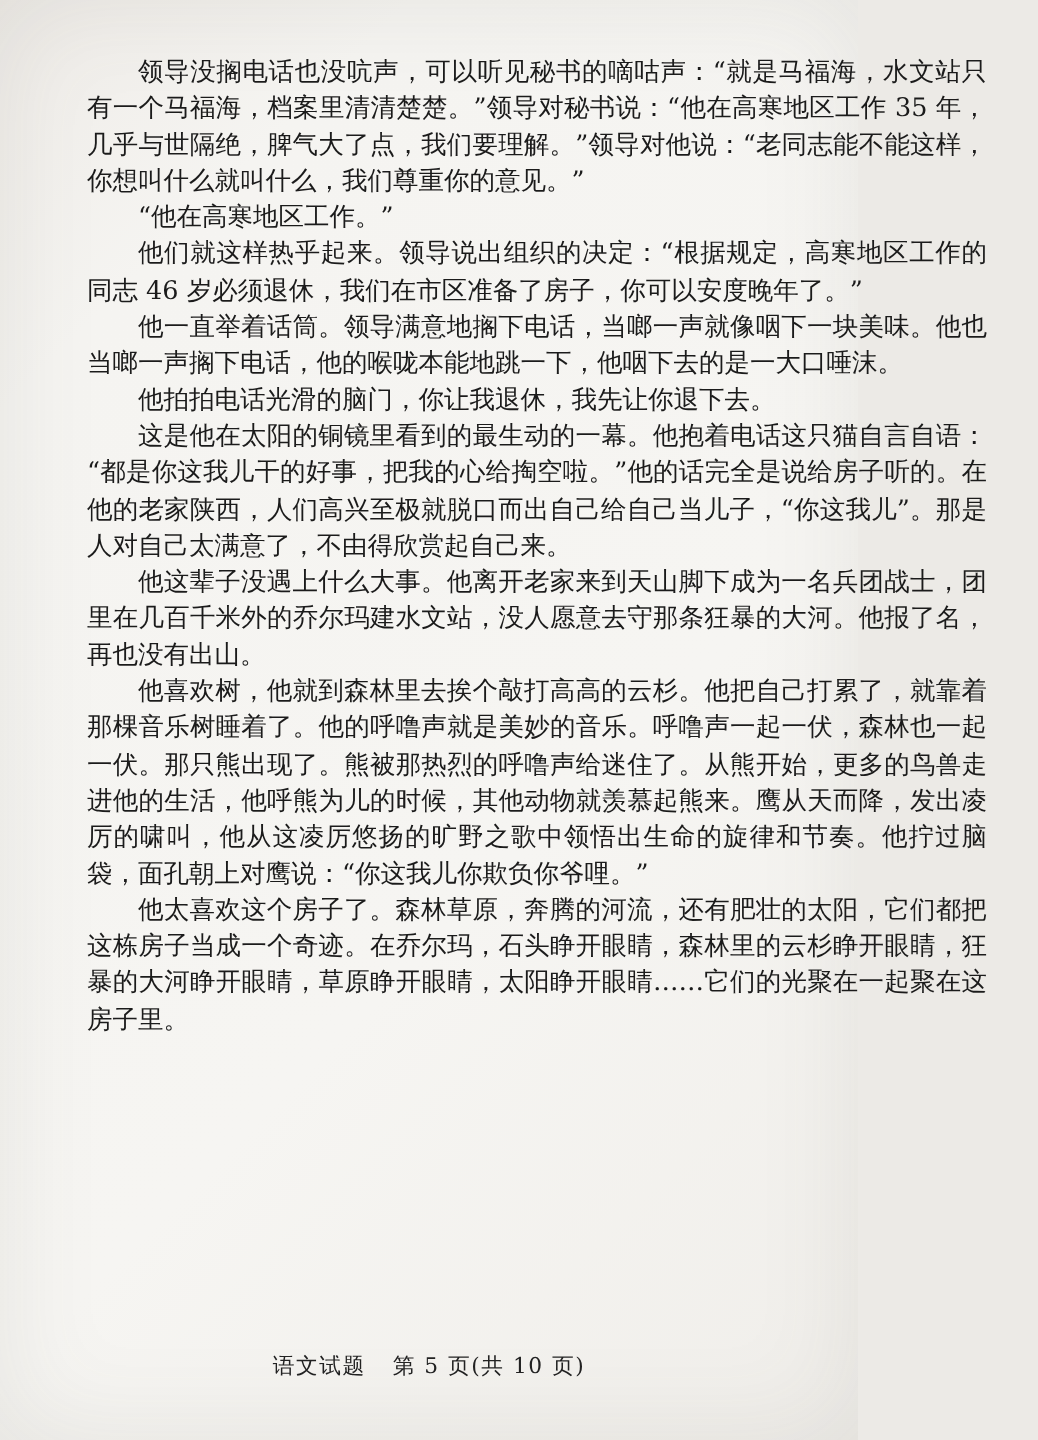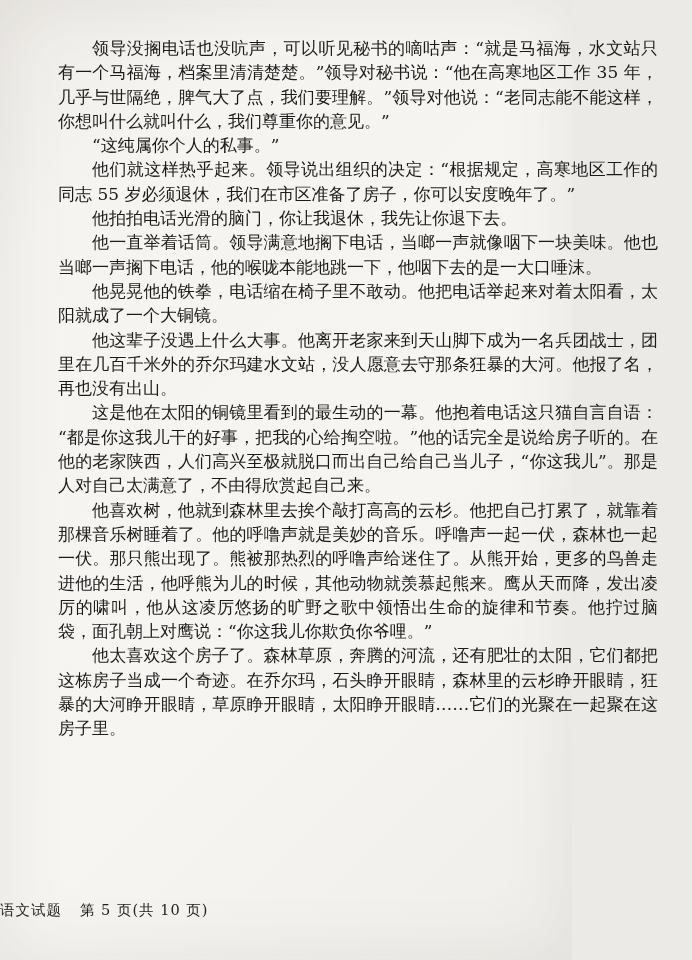--- a/index.html
+++ b/index.html
@@ -41,40 +41,40 @@
     text-decoration: underline;
     text-underline-offset: 4px;
     text-decoration-thickness: 1.2px;
     text-decoration-color: #2a2a2a;
   }
   .footer {
     position: absolute;
     left: 0;
     right: 0;
     top: 901px;
+    text-align: center;
     font-size: 14.5px;
     color: #222;
     letter-spacing: 1px;
   }
   .footer .doc-label {
     margin-right: 18px;
   }
 </style>
 </head>
 <body>
 
 <div class="page">
   <div class="text-block" id="paragraph-container">
       <p class="para">领导没搁电话也没吭声，可以听见秘书的嘀咕声：“就是马福海，水文站只有一个马福海，档案里清清楚楚。”领导对秘书说：“他在高寒地区工作 35 年，几乎与世隔绝，脾气大了点，我们要理解。”领导对他说：“老同志能不能这样，你想叫什么就叫什么，我们尊重你的意见。”</p>
-      <p class="para">“这纯属你个人的私事。”</p>
-      <p class="para">他们就这样热乎起来。领导说出组织的决定：“根据规定，高寒地区工作的同志 55 岁必须退休，我们在市区准备了房子，你可以安度晚年了。”</p>
+      <p class="para">“他在高寒地区工作。”</p>
+      <p class="para">他们就这样热乎起来。领导说出组织的决定：“根据规定，高寒地区工作的同志 46 岁必须退休，我们在市区准备了房子，你可以安度晚年了。”</p>
+      <p class="para">他一直举着话筒。领导满意地搁下电话，当啷一声就像咽下一块美味。他也当啷一声搁下电话，他的喉咙本能地跳一下，他咽下去的是一大口唾沫。</p>
       <p class="para">他拍拍电话光滑的脑门，你让我退休，我先让你退下去。</p>
-      <p class="para">他一直举着话筒。领导满意地搁下电话，当啷一声就像咽下一块美味。他也当啷一声搁下电话，他的喉咙本能地跳一下，他咽下去的是一大口唾沫。</p>
-      <p class="para">他晃晃他的铁拳，电话缩在椅子里不敢动。他把电话举起来对着太阳看，太阳就成了一个大铜镜。</p>
+      <p class="para">这是他在太阳的铜镜里看到的最生动的一幕。他抱着电话这只猫自言自语：“都是你这我儿干的好事，把我的心给掏空啦。”他的话完全是说给房子听的。在他的老家陕西，人们高兴至极就脱口而出自己给自己当儿子，“你这我儿”。那是人对自己太满意了，不由得欣赏起自己来。</p>
       <p class="para">他这辈子没遇上什么大事。他离开老家来到天山脚下成为一名兵团战士，团里在几百千米外的乔尔玛建水文站，没人愿意去守那条狂暴的大河。他报了名，再也没有出山。</p>
-      <p class="para">这是他在太阳的铜镜里看到的最生动的一幕。他抱着电话这只猫自言自语：“都是你这我儿干的好事，把我的心给掏空啦。”他的话完全是说给房子听的。在他的老家陕西，人们高兴至极就脱口而出自己给自己当儿子，“你这我儿”。那是人对自己太满意了，不由得欣赏起自己来。</p>
       <p class="para">他喜欢树，他就到森林里去挨个敲打高高的云杉。他把自己打累了，就靠着那棵音乐树睡着了。他的呼噜声就是美妙的音乐。呼噜声一起一伏，森林也一起一伏。那只熊出现了。熊被那热烈的呼噜声给迷住了。从熊开始，更多的鸟兽走进他的生活，他呼熊为儿的时候，其他动物就羡慕起熊来。鹰从天而降，发出凌厉的啸叫，他从这凌厉悠扬的旷野之歌中领悟出生命的旋律和节奏。他拧过脑袋，面孔朝上对鹰说：“你这我儿你欺负你爷哩。”</p>
       <p class="para">他太喜欢这个房子了。森林草原，奔腾的河流，还有肥壮的太阳，它们都把这栋房子当成一个奇迹。在乔尔玛，石头睁开眼睛，森林里的云杉睁开眼睛，狂暴的大河睁开眼睛，草原睁开眼睛，太阳睁开眼睛……它们的光聚在一起聚在这房子里。</p>
     </div>
   <div class="footer">
     <span class="doc-label">语文试题</span><span>第 5 页(共 10 页)</span>
   </div>
 </div>
 
 </body></html>

